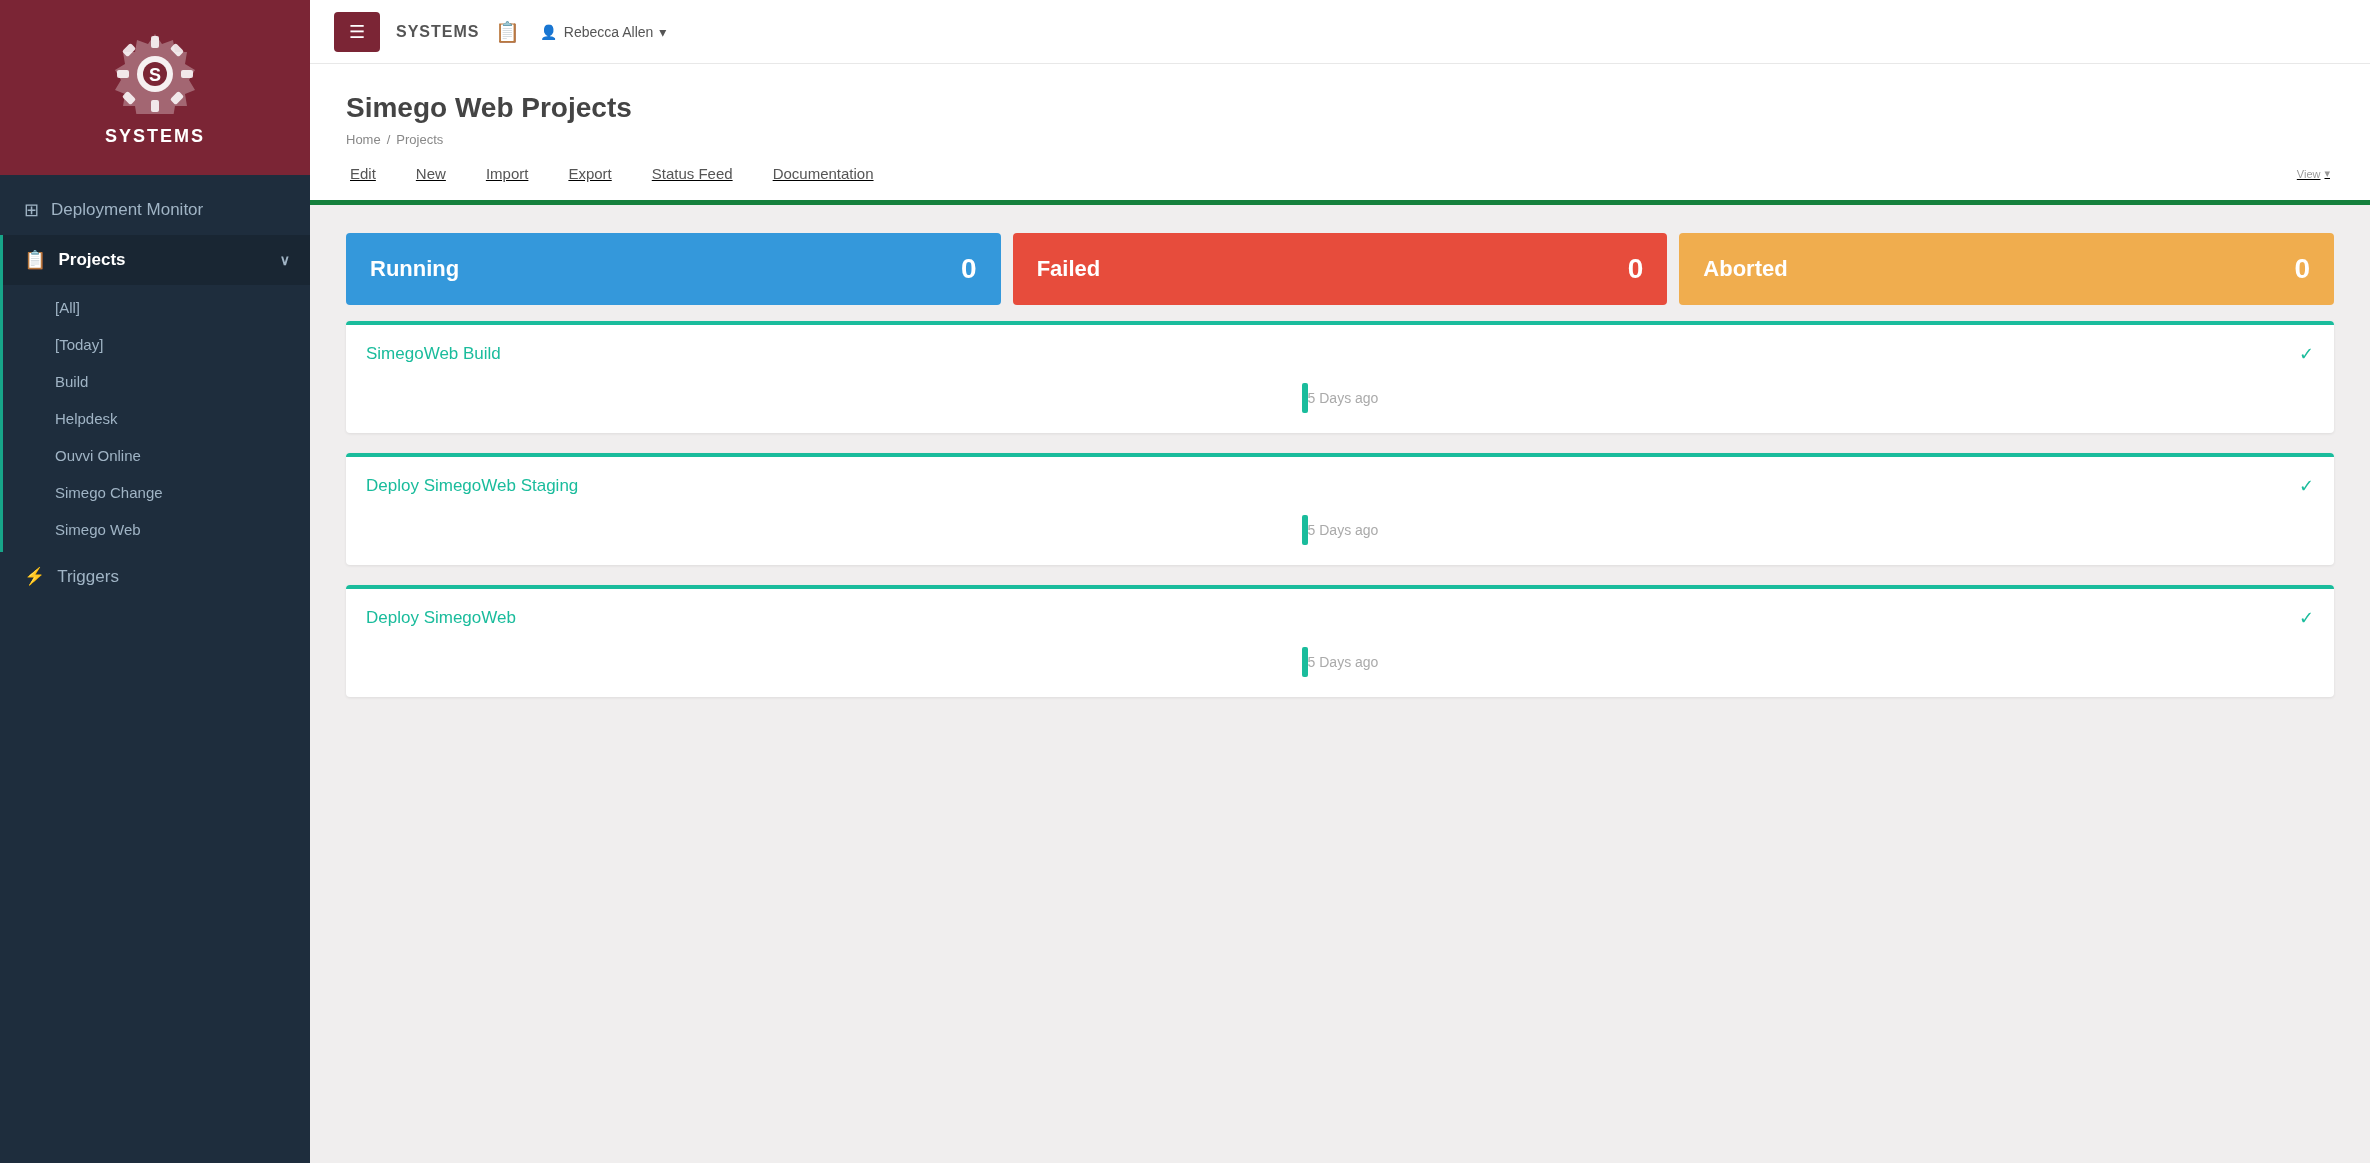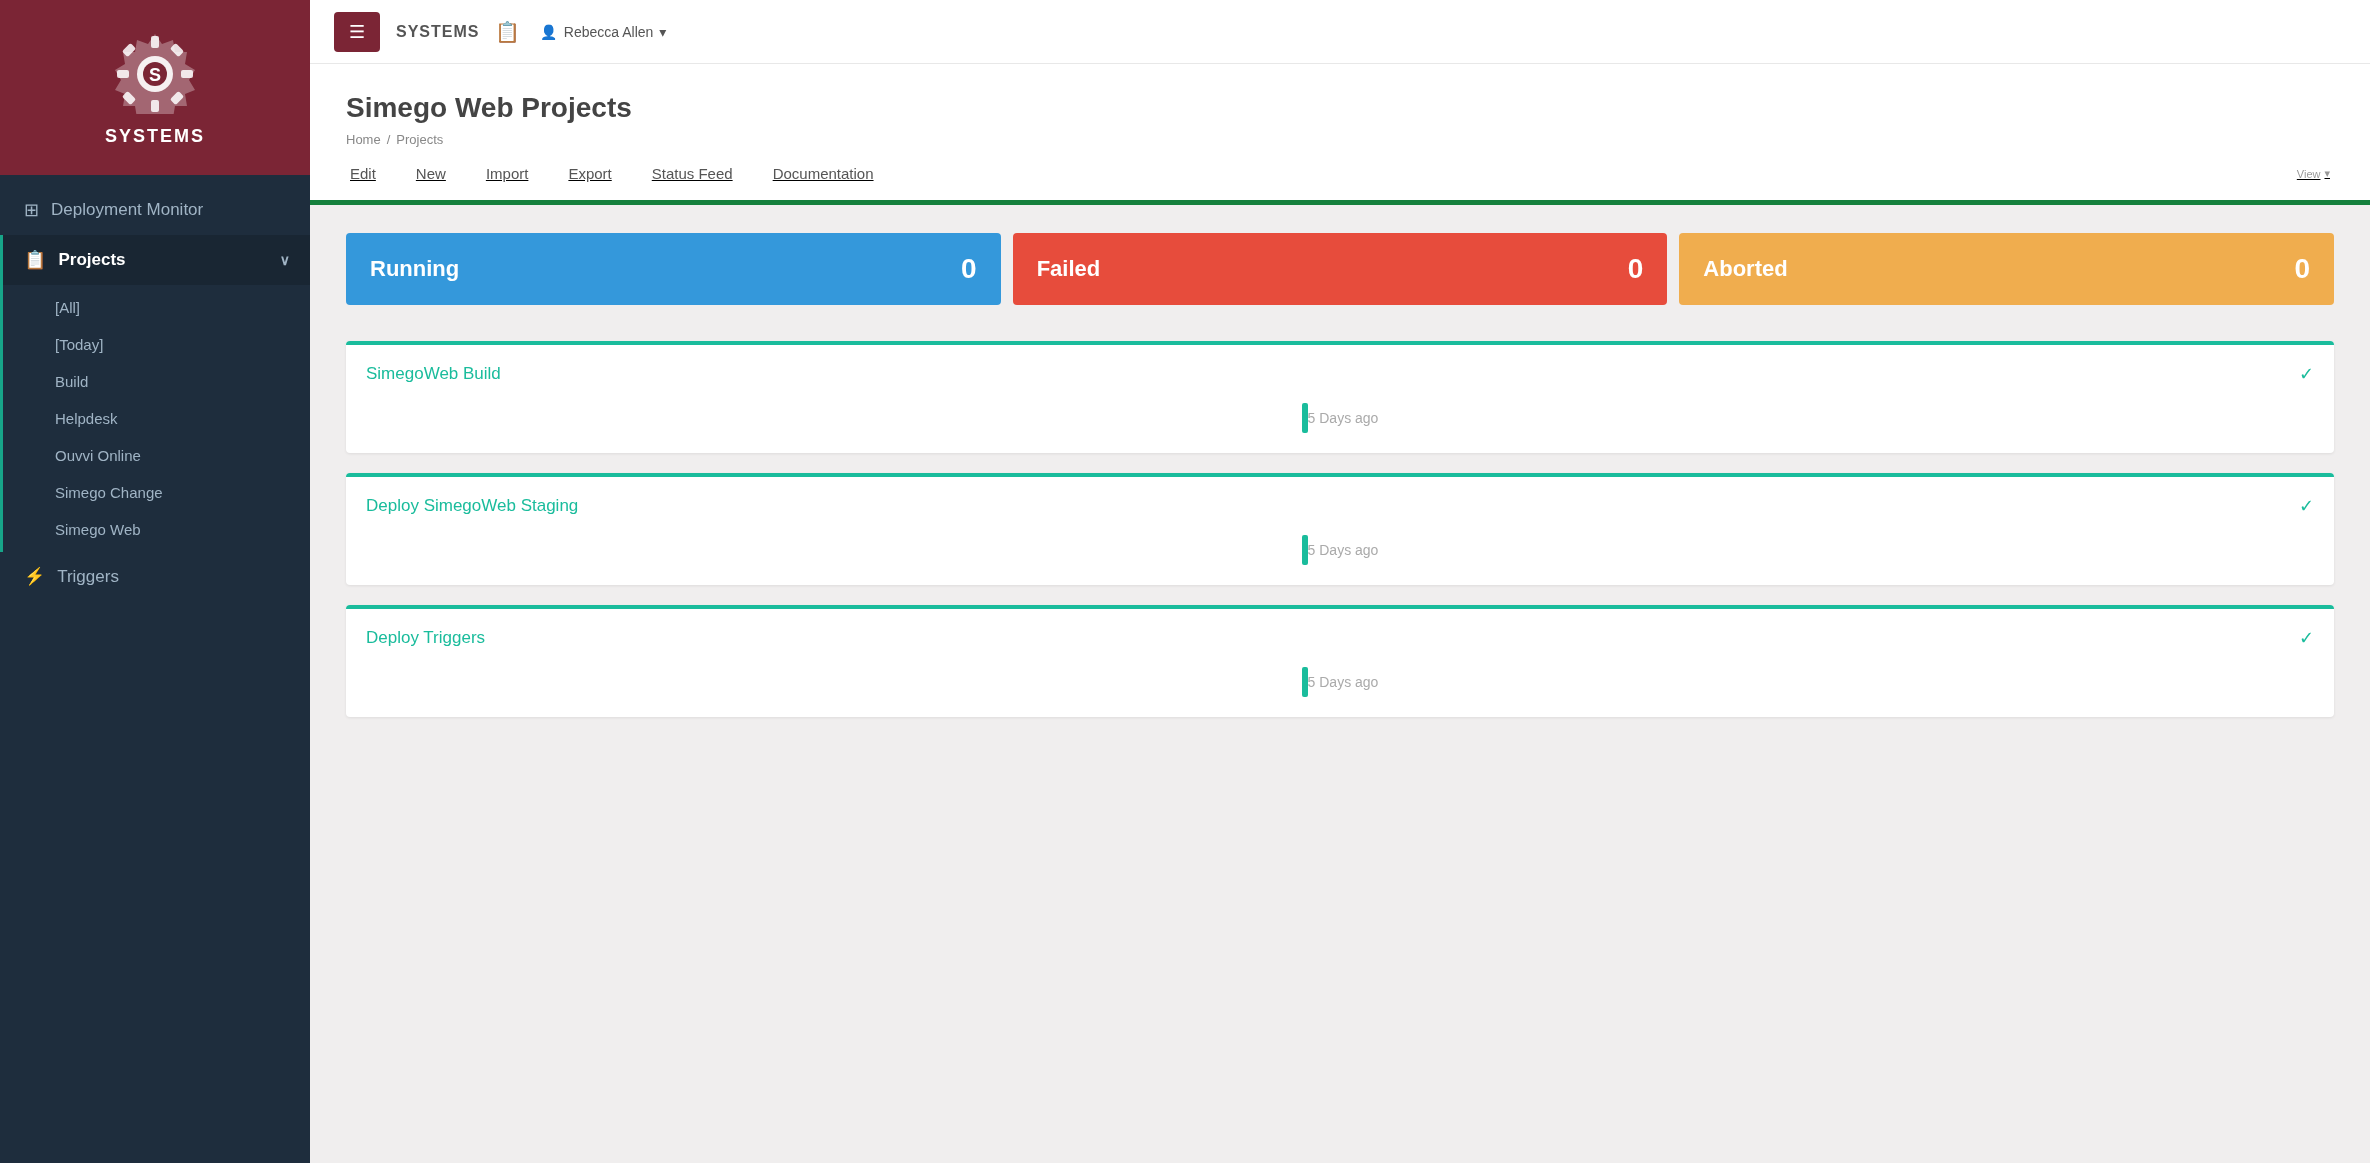--- a/index.html
+++ b/index.html
@@ -205,21 +205,21 @@
 
     
     .content {
       padding: 28px 36px;
     }
 
     
     .status-row {
       display: flex;
       gap: 12px;
-      margin-bottom: 36px;
+      margin-bottom: 16px;
     }
     .status-card {
       flex: 1;
       border-radius: 4px;
       padding: 20px 24px;
       display: flex;
       align-items: center;
       justify-content: space-between;
     }
     .status-card-label {
@@ -433,21 +433,21 @@
             <div class="project-bar"></div>
             <span class="project-time">5 Days ago</span>
           </div>
         </div>
       </div>
 
       <div class="project-card">
         <div class="project-card-top"></div>
         <div class="project-card-body">
           <div class="project-card-header">
-            <span class="project-card-name">Deploy Triggers</span>
+            <span class="project-card-name">Deploy SimegoWeb</span>
             <span class="project-check">✓</span>
           </div>
           <div class="project-card-footer">
             <div class="project-bar"></div>
             <span class="project-time">5 Days ago</span>
           </div>
         </div>
       </div>
     </div>
   </div>

